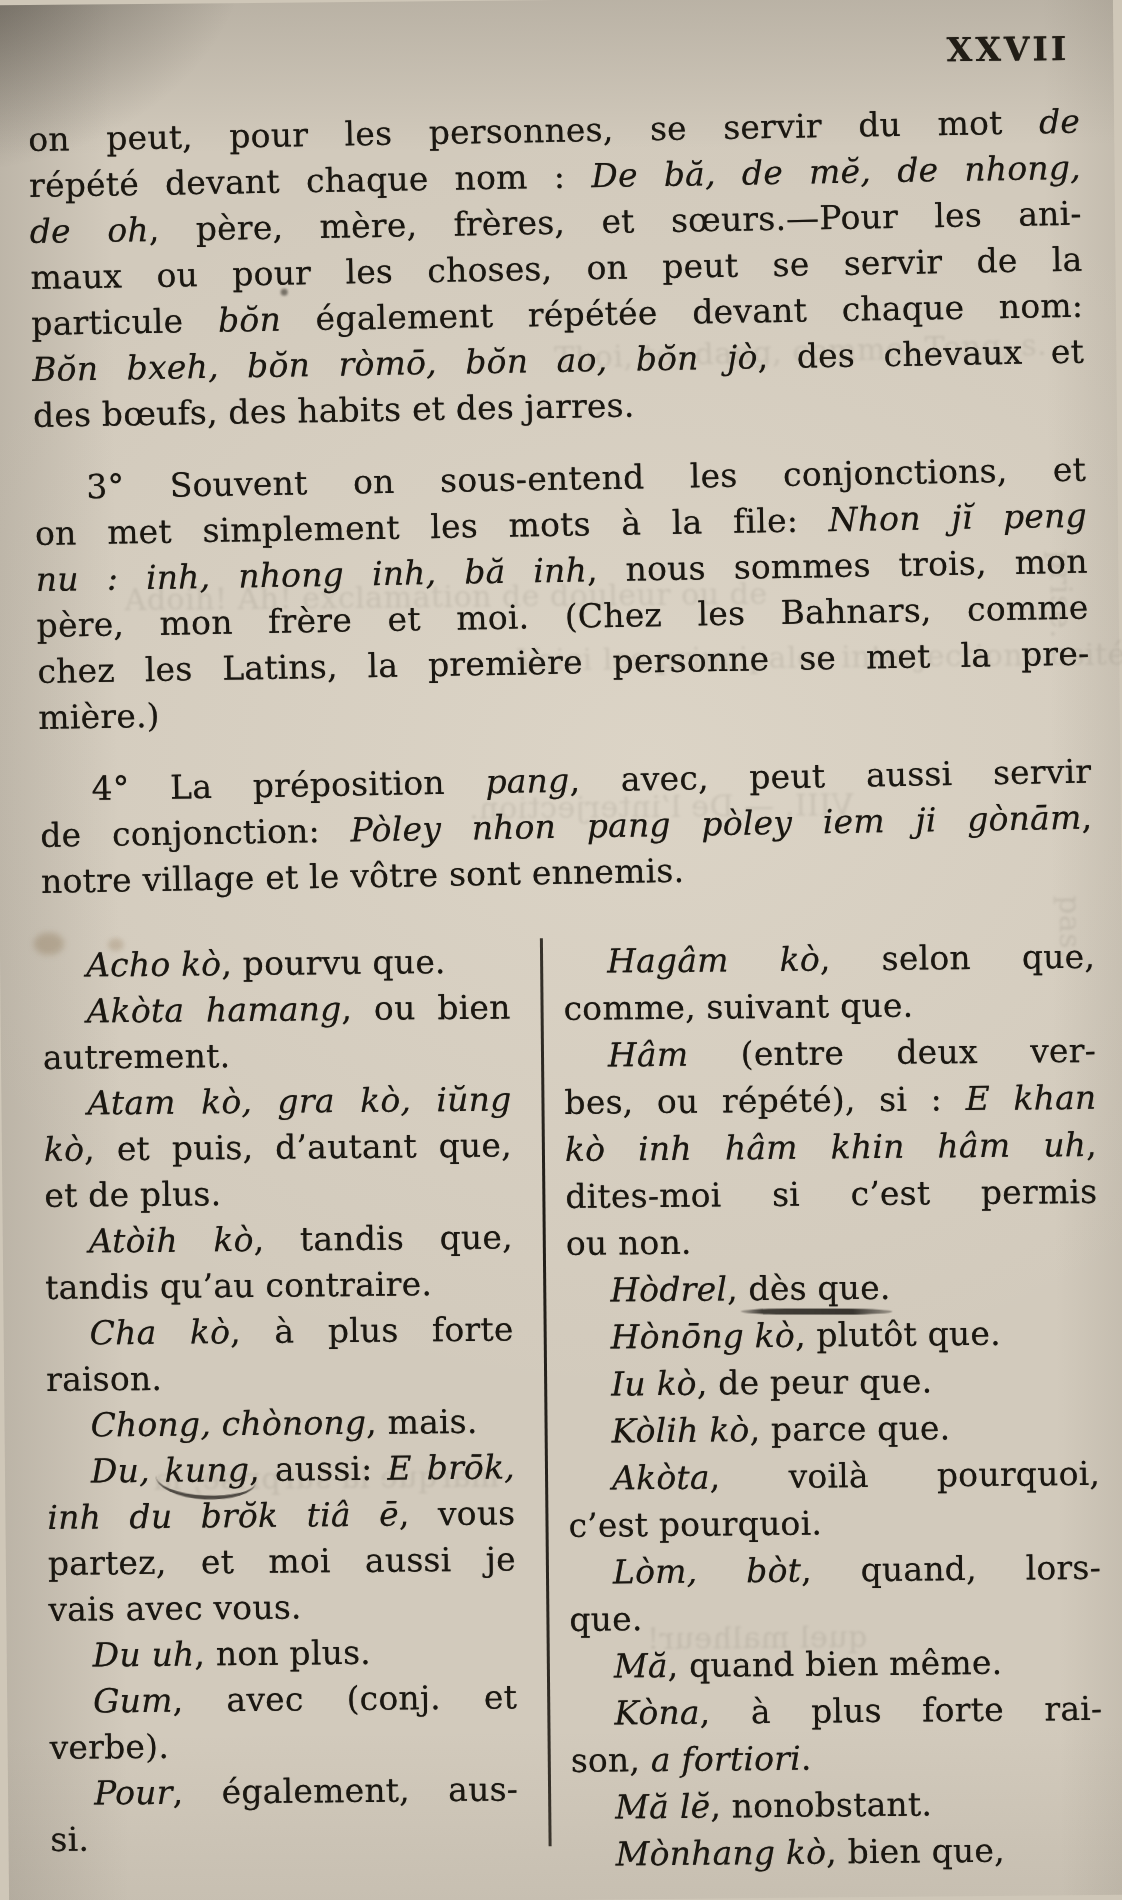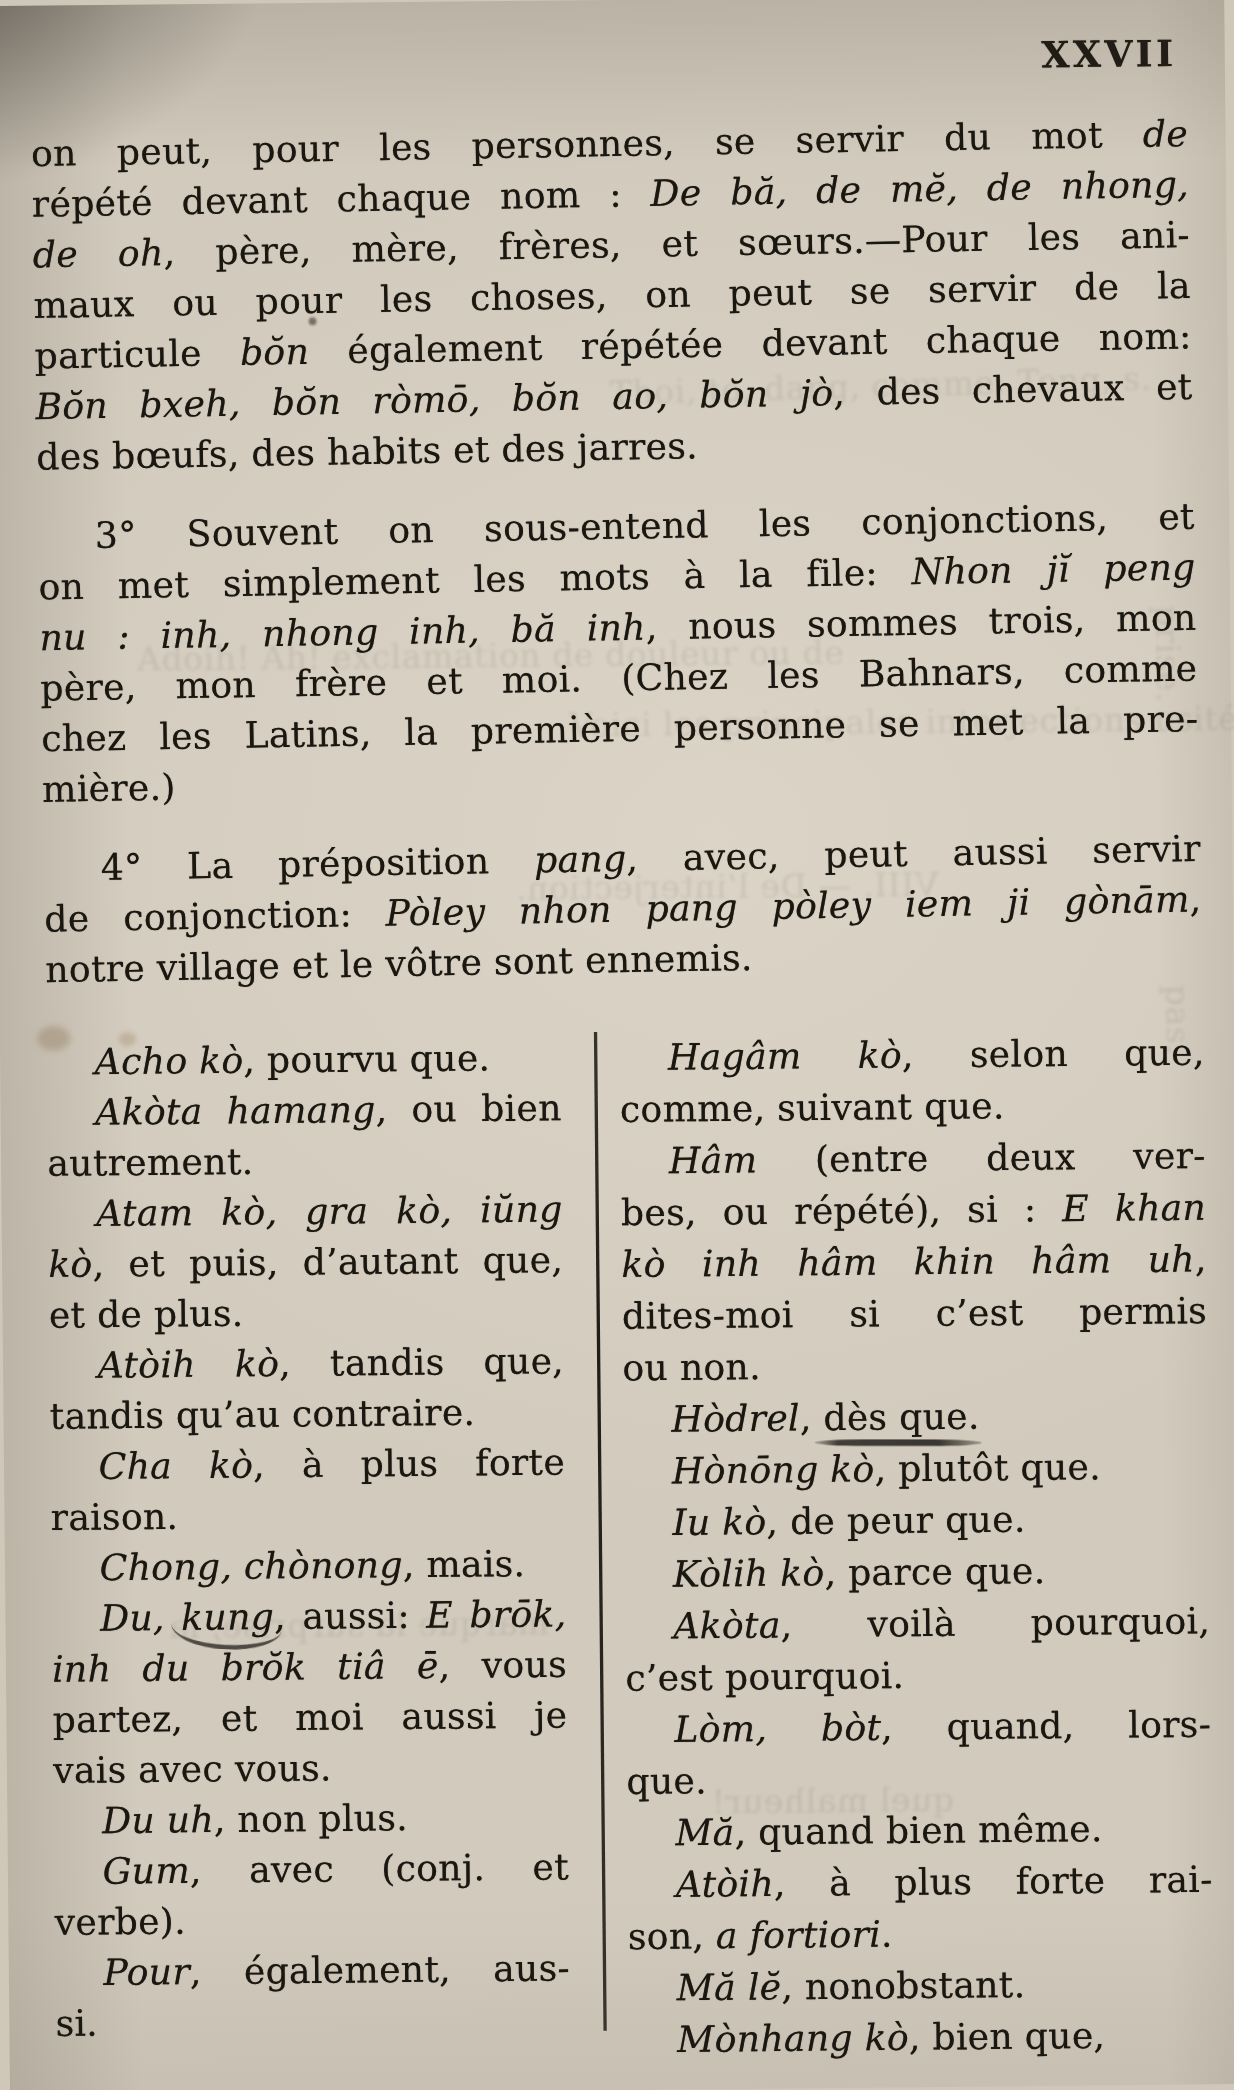--- a/index.html
+++ b/index.html
@@ -189,21 +189,21 @@
           <div class="line last"><span>c’est pourquoi.</span></div>
         </div>
         <div class="entry">
           <div class="line indent"><span class="it">Lòm, bòt</span><span>, quand, lors-</span></div>
           <div class="line last"><span>que.</span></div>
         </div>
         <div class="entry">
           <div class="line last indent"><span class="it">Mă</span><span>, quand bien même.</span></div>
         </div>
         <div class="entry">
-          <div class="line indent"><span class="it">Atòih</span><span>, à plus forte rai-</span></div>
+          <div class="line indent"><span class="it">Kòna</span><span>, à plus forte rai-</span></div>
           <div class="line last"><span>son, </span><span class="it">a fortiori</span><span>.</span></div>
         </div>
         <div class="entry">
           <div class="line last indent"><span class="it">Mă lĕ</span><span>, nonobstant.</span></div>
         </div>
         <div class="entry">
           <div class="line last indent"><span class="it">Mònhang kò</span><span>, bien que,</span></div>
         </div>
       </div>
   </div>

